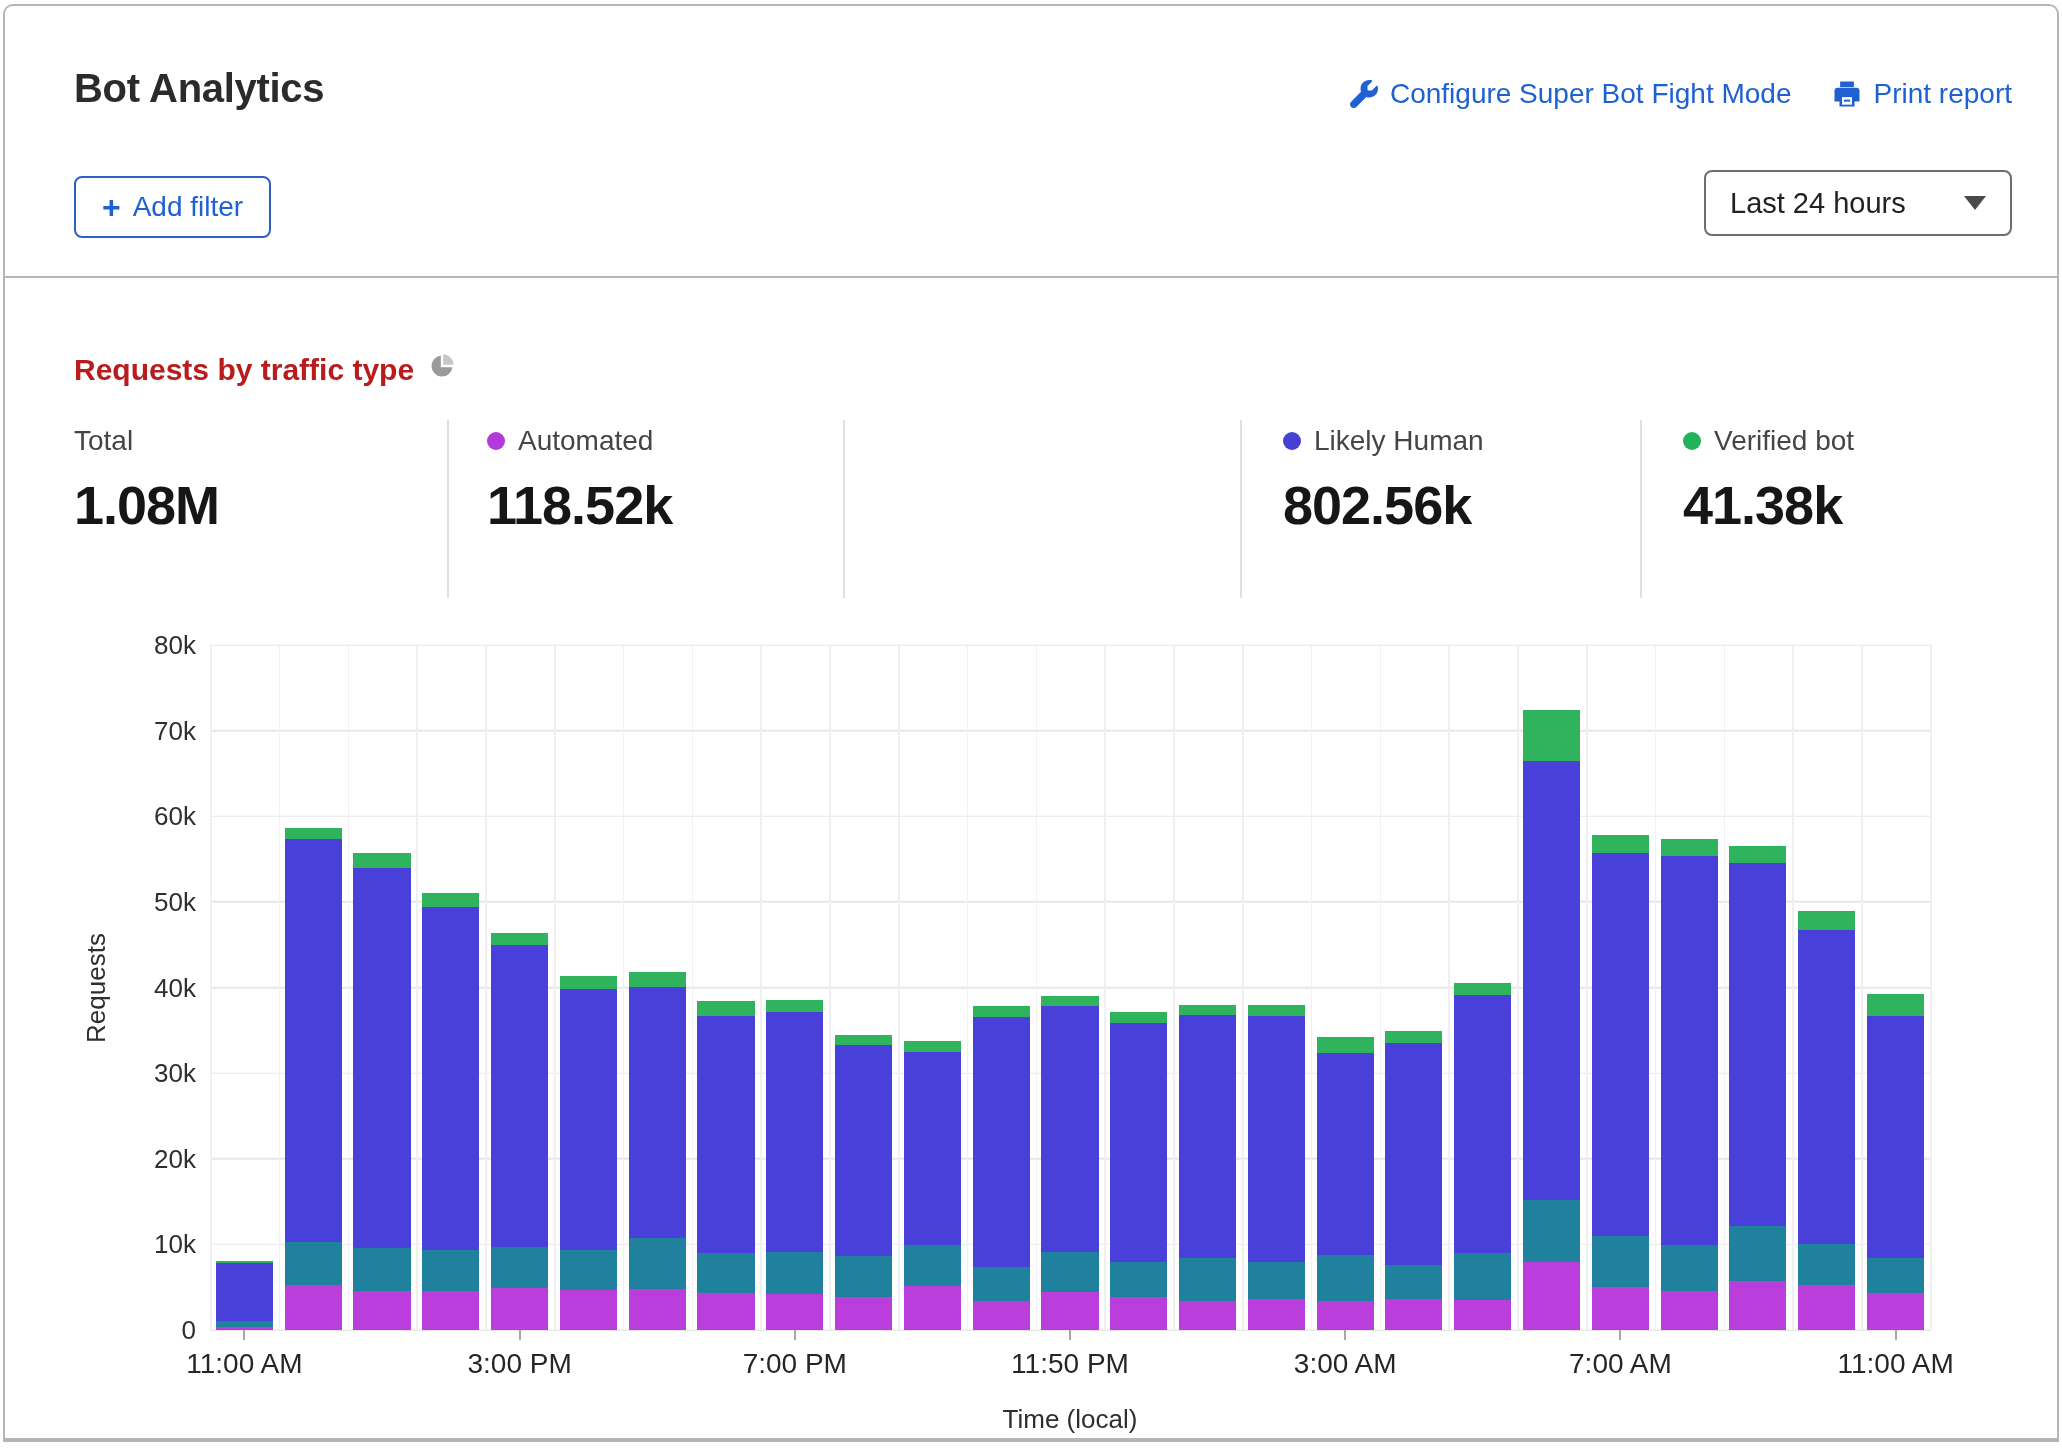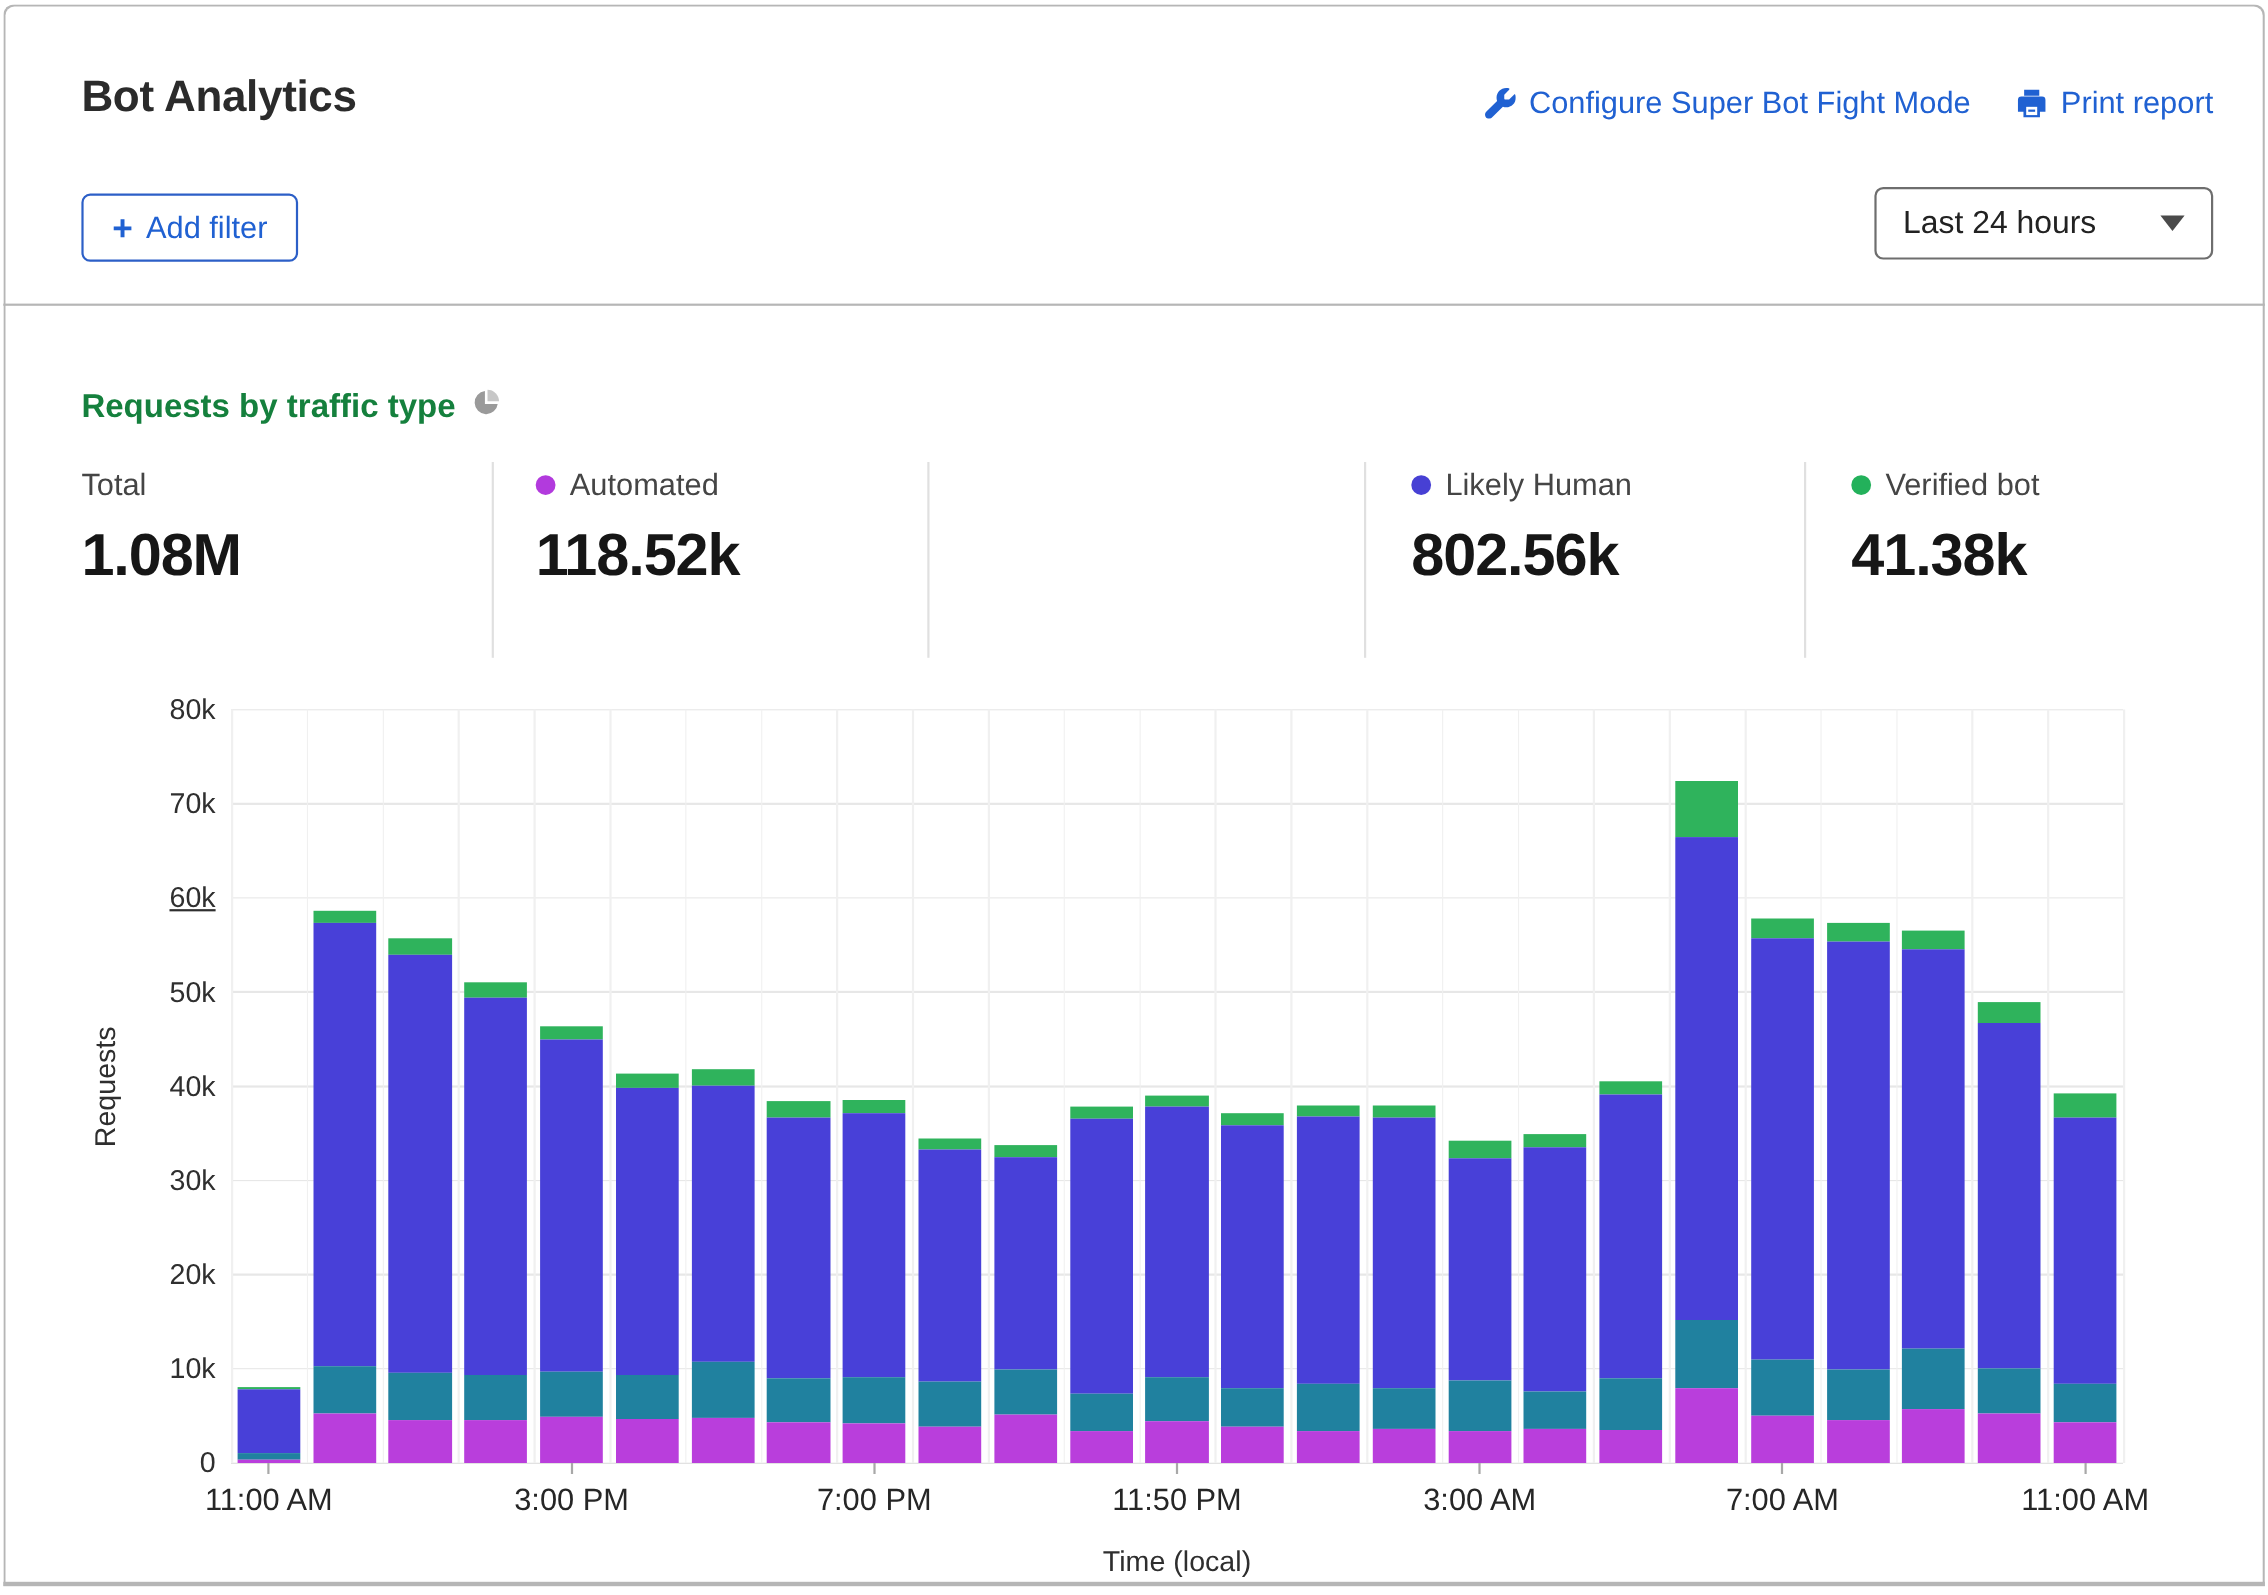--- a/index.html
+++ b/index.html
@@ -8,21 +8,21 @@
   .bottom-rule{position:absolute;left:3px;right:3px;top:1438px;height:4px;background:#b6b6b6;}
   .page-title{position:absolute;left:74px;top:66px;font-size:40px;font-weight:700;color:#2b2b2b;letter-spacing:-0.3px;}
   .links{position:absolute;top:78px;right:50px;display:flex;gap:40px;align-items:center;}
   .link{display:flex;align-items:center;gap:12px;color:#2061d2;font-size:28px;cursor:pointer;}
   .link svg{display:block;}
   .btn-add-filter{position:absolute;left:74px;top:176px;height:62px;display:flex;align-items:center;gap:12px;padding:0 26px;border:2px solid #2c5fc7;border-radius:8px;color:#2061d2;font-size:28px;background:#fff;box-sizing:border-box;cursor:pointer;}
   .btn-add-filter .plus{font-size:32px;font-weight:700;line-height:1;}
   .select{position:absolute;right:50px;top:170px;width:308px;height:66px;border:2px solid #6e6e6e;border-radius:8px;display:flex;align-items:center;box-sizing:border-box;padding:0 24px;font-size:29px;color:#222;background:#fff;cursor:pointer;}
   .select .caret{margin-left:auto;width:0;height:0;border-left:11px solid transparent;border-right:11px solid transparent;border-top:14px solid #4a4a4a;}
   .header-divider{position:absolute;left:3px;right:3px;top:276px;height:2px;background:#b6b6b6;}
-  .section-title{position:absolute;left:74px;top:352px;display:flex;align-items:center;gap:14px;font-size:30px;font-weight:700;color:#15803d;}
+  .section-title{position:absolute;left:74px;top:352px;display:flex;align-items:center;gap:14px;font-size:30px;font-weight:700;color:#b91c1c;}
   .stat{position:absolute;top:424px;width:360px;}
   .stat .lab{display:flex;align-items:center;gap:13px;font-size:28px;color:#454545;height:34px;}
   .stat .dot{width:18px;height:18px;border-radius:50%;flex:0 0 auto;}
   .stat .val{margin-top:16px;font-size:54px;font-weight:700;color:#161616;letter-spacing:-1px;}
   .stat-div{position:absolute;top:420px;width:2px;height:178px;background:#e0e0e0;}
   
   #plot{position:absolute;left:210px;top:645px;width:1720px;height:685px;}
   .hgrid{position:absolute;left:0;right:0;height:1.5px;background:#e7e7e7;transform:translateY(50%);}
   .vgrid{position:absolute;top:0;bottom:0;width:1.5px;background:#f0f0f0;}
   #bars{position:absolute;left:0;top:0;right:0;bottom:0;display:flex;}
@@ -122,21 +122,21 @@
 <div class="stat-div" style="left:1240px"></div>
 <div class="stat-div" style="left:1640px"></div>
 
 <div class="yaxis" id="yaxis">
     <div class="ytick" style="bottom: 0%;">0</div>
     <div class="ytick" style="bottom: 12.5%;">10k</div>
     <div class="ytick" style="bottom: 25%;">20k</div>
     <div class="ytick" style="bottom: 37.5%;">30k</div>
     <div class="ytick" style="bottom: 50%;">40k</div>
     <div class="ytick" style="bottom: 62.5%;">50k</div>
-    <div class="ytick" style="bottom: 75%; text-decoration: underline;">60k</div>
+    <div class="ytick" style="bottom: 75%;">60k</div>
     <div class="ytick" style="bottom: 87.5%; margin-top: 36px;">70k</div>
     <div class="ytick" style="bottom: 100%;">80k</div>
   </div>
 <div class="y-title">Requests</div>
 <div id="plot">
     <div class="hgrid" style="bottom: 0%; background: rgb(220, 220, 220);"></div>
     <div class="hgrid" style="bottom: 12.5%;"></div>
     <div class="hgrid" style="bottom: 25%;"></div>
     <div class="hgrid" style="bottom: 37.5%;"></div>
     <div class="hgrid" style="bottom: 50%;"></div>

